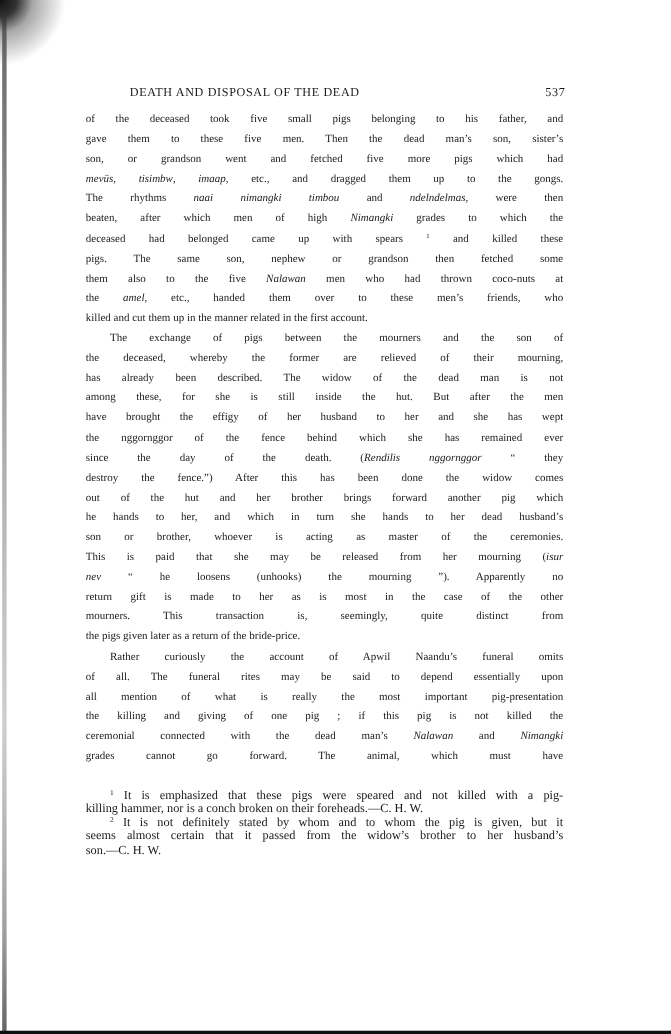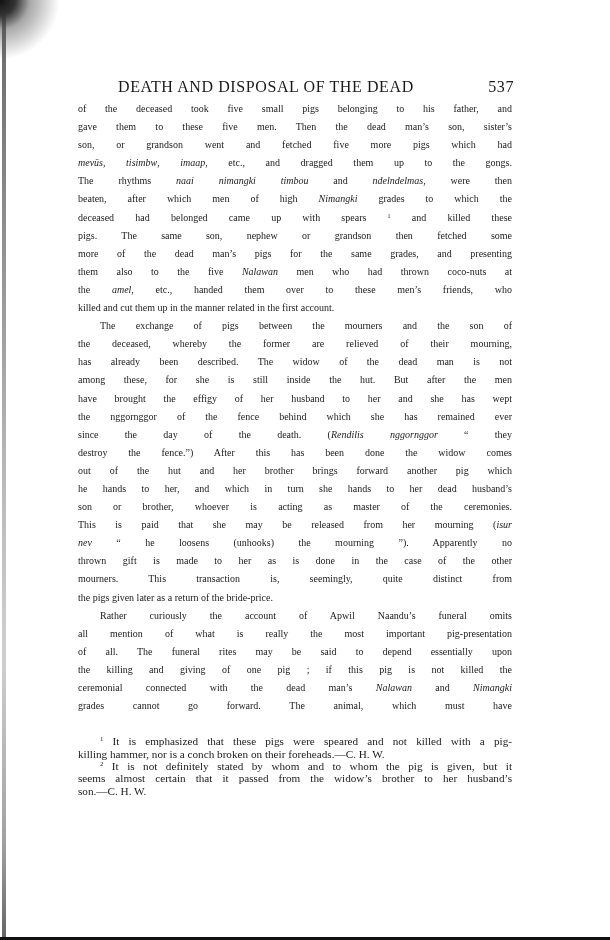--- a/index.html
+++ b/index.html
@@ -36,21 +36,21 @@
     }
     .page {
       position: absolute;
       left: 78px;
       top: 76px;
       width: 434px;
     }
     .running-head {
       position: relative;
       height: 24px;
-      font-size: 16px;
+      font-size: 11px;
       letter-spacing: 0.6px;
       font-family: "Liberation Serif", "DejaVu Serif", serif;
     }
     .running-head .title {
       position: absolute;
       left: 40px;
       top: 2px;
       text-transform: uppercase;
     }
     .running-head .folio {
@@ -110,43 +110,42 @@
 
   <div class="body-text" id="body-text">
       <span class="line">of the deceased took five small pigs belonging to his father, and</span>
       <span class="line">gave them to these five men.  Then the dead man’s son, sister’s</span>
       <span class="line">son, or grandson went and fetched five more pigs which had</span>
       <span class="line"><i>mevüs</i>, <i>tisimbw</i>, <i>imaap</i>, etc., and dragged them up to the gongs.</span>
       <span class="line">The rhythms <i>naai nimangki timbou</i> and <i>ndelndelmas</i>, were then</span>
       <span class="line">beaten, after which men of high <i>Nimangki</i> grades to which the</span>
       <span class="line">deceased had belonged came up with spears <sup>1</sup> and killed these</span>
       <span class="line">pigs.  The same son, nephew or grandson then fetched some</span>
-      <span class="line">more of the dead man’s pigs for the same grades, and presenting</span>
       <span class="line">them also to the five <i>Nalawan</i> men who had thrown coco-nuts at</span>
       <span class="line">the <i>amel</i>, etc., handed them over to these men’s friends, who</span>
       <span class="line last">killed and cut them up in the manner related in the first account.</span>
       <span class="line indent">The exchange of pigs between the mourners and the son of</span>
       <span class="line">the deceased, whereby the former are relieved of their mourning,</span>
       <span class="line">has already been described.  The widow of the dead man is not</span>
       <span class="line">among these, for she is still inside the hut.  But after the men</span>
       <span class="line">have brought the effigy of her husband to her and she has wept</span>
       <span class="line">the nggornggor of the fence behind which she has remained ever</span>
       <span class="line">since the day of the death.  (<i>Rendilis nggornggor</i> “ they</span>
       <span class="line">destroy the fence.”)   After this has been done the widow comes</span>
       <span class="line">out of the hut and her brother brings forward another pig which</span>
       <span class="line">he hands to her, and which in turn she hands to her dead husband’s</span>
       <span class="line">son or brother, whoever is acting as master of the ceremonies.</span>
       <span class="line">This is paid that she may be released from her mourning (<i>isur</i></span>
       <span class="line"><i>nev</i> “ he loosens (unhooks) the mourning ”).  Apparently no</span>
-      <span class="line">thrown gift is made to her as is done in the case of the other</span>
+      <span class="line">return gift is made to her as is most in the case of the other</span>
       <span class="line">mourners.  This transaction is, seemingly, quite distinct from</span>
       <span class="line last">the pigs given later as a return of the bride-price.</span>
       <span class="line indent">Rather curiously the account of Apwil Naandu’s funeral omits</span>
+      <span class="line">of all.  The funeral rites may be said to depend essentially upon</span>
       <span class="line">all mention of what is really the most important pig-presentation</span>
-      <span class="line">of all.  The funeral rites may be said to depend essentially upon</span>
       <span class="line">the killing and giving of one pig ;  if this pig is not killed the</span>
       <span class="line">ceremonial connected with the dead man’s <i>Nalawan</i> and <i>Nimangki</i></span>
       <span class="line">grades cannot go forward.    The animal, which must have</span>
     </div>
 
   <div class="footnotes" id="footnotes">
       <span class="line indent"><sup>1</sup> <span>It is emphasized that these pigs were speared and not killed with a pig-</span></span>
       <span class="line last"><span>killing hammer, nor is a conch broken on their foreheads.—C. H. W.</span></span>
       <span class="line indent"><sup>2</sup> <span>It is not definitely stated by whom and to whom the pig is given, but it</span></span>
       <span class="line"><span>seems almost certain that it passed from the widow’s brother to her husband’s</span></span>

